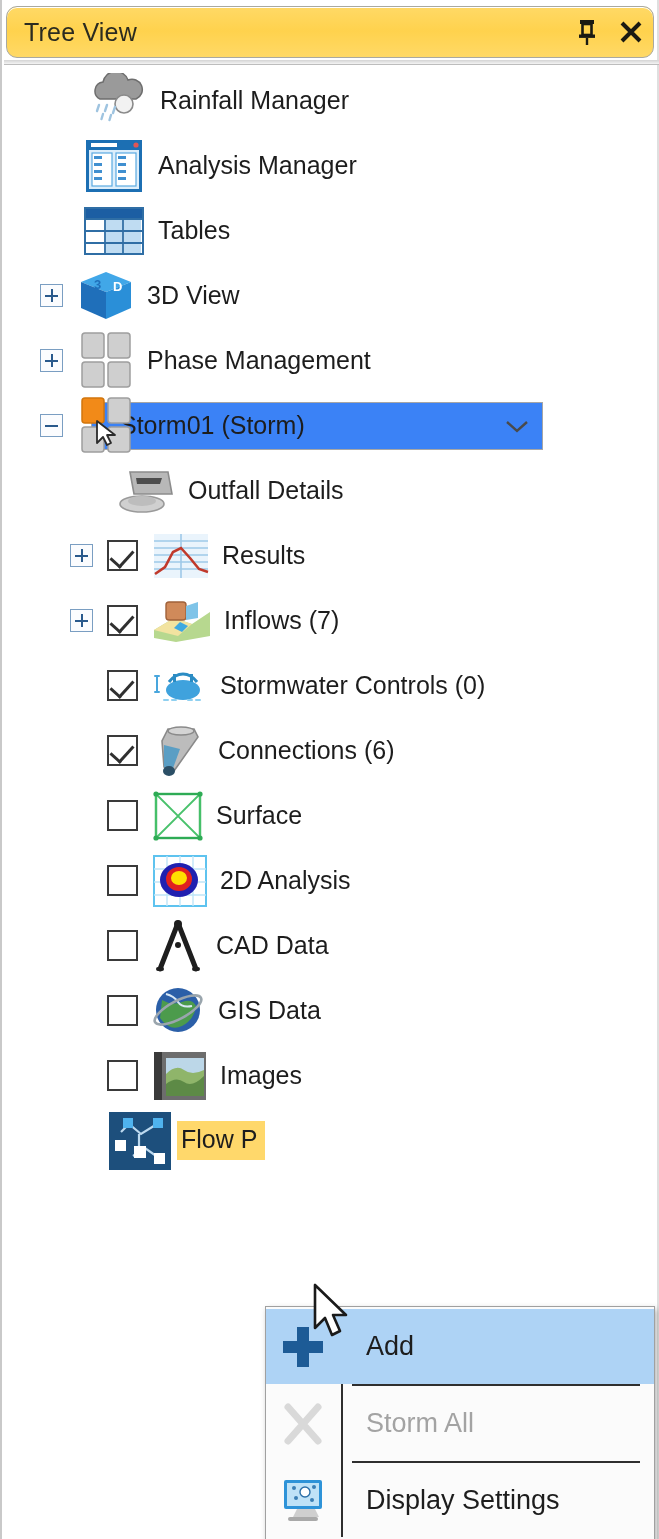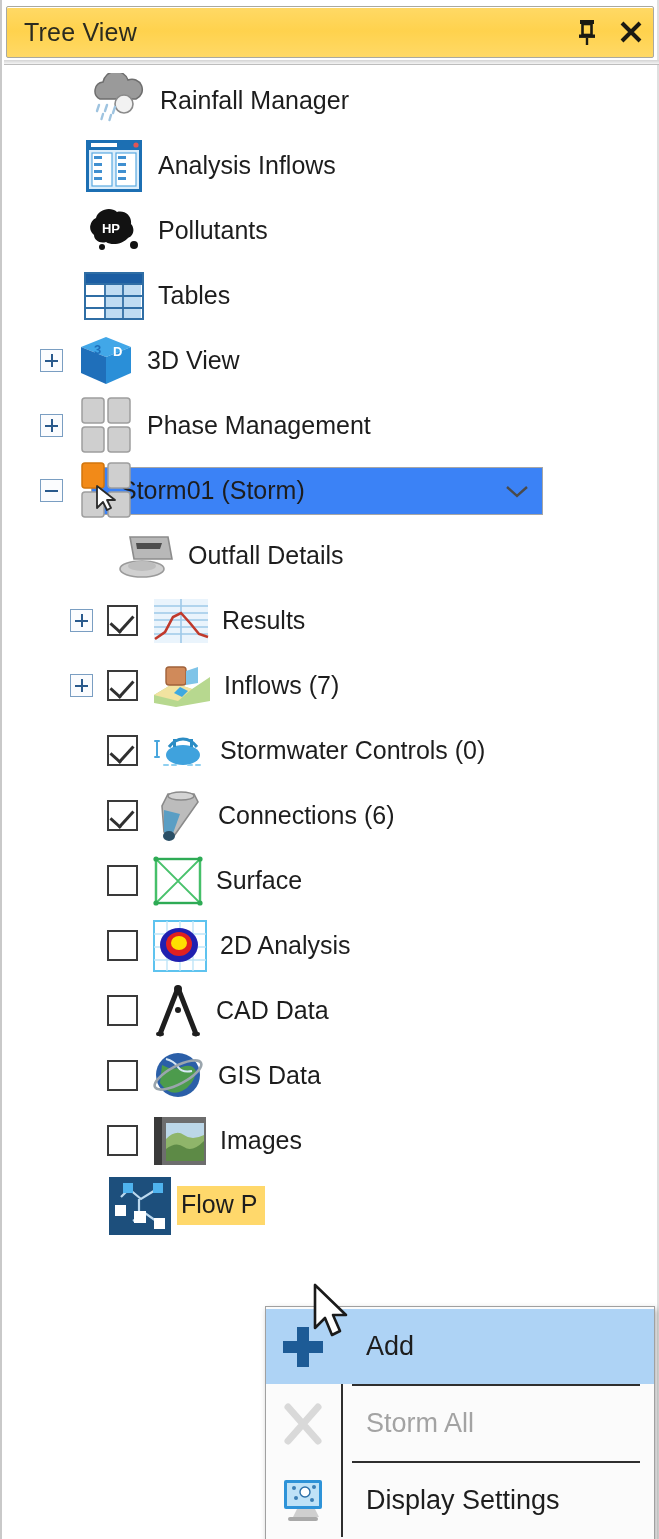--- a/index.html
+++ b/index.html
@@ -21,21 +21,21 @@
     border-right: 2px solid #dfdfdf;
   }
 
   
   #titlebar {
     position: absolute;
     left: 4px; top: 6px;
     width: 648px; height: 52px;
     background: linear-gradient(to bottom, #ffd966 0%, #ffd24d 48%, #ffd966 100%);
     border: 1px solid #a9a9a0;
-    border-radius: 2px;
+    border-radius: 11px;
     display: flex;
     align-items: center;
     box-shadow: 0 1px 0 #ffffff inset;
   }
   #titlebar-text {
     flex: 1;
     padding-left: 17px;
     font-size: 25px;
     color: #2b2b20;
     letter-spacing: .2px;
@@ -250,34 +250,23 @@
             <rect x="12" y="25" width="8" height="3"></rect>
           <rect x="12" y="32" width="8" height="3"></rect>
             <rect x="12" y="39" width="8" height="3"></rect>
           <rect x="36" y="18" width="8" height="3"></rect>
             <rect x="36" y="25" width="8" height="3"></rect>
           <rect x="36" y="32" width="8" height="3"></rect>
             <rect x="36" y="39" width="8" height="3"></rect>
         </g>
       </svg>
       <div class="gap12"></div>
-      <div class="label">Analysis Inflows</div>
-    </div>
-
-    <div class="row">
-      <div style="width:80px"></div>
-      <svg class="ico" width="64" height="52" viewBox="0 0 64 52">
-        <path d="M12 30a10 10 0 0 1 2-17c2-8 14-12 21-6 8-2 15 4 14 12 4 4 3 12-3 14-5 6-16 8-22 4-6 2-12-2-12-7z" fill="#121212"></path>
-        <text x="29" y="28" font-family="Liberation Sans, sans-serif" font-size="13" font-weight="bold" fill="#ffffff" text-anchor="middle">HP</text>
-        <circle cx="52" cy="40" r="4" fill="#121212"></circle>
-        <circle cx="20" cy="42" r="3" fill="#121212"></circle>
-      </svg>
-      <div class="gap12"></div>
-      <div class="label">Pollutants</div>
-    </div>
+      <div class="label">Analysis Manager</div>
+    </div>
+
 
     <div class="row">
       <div style="width:80px"></div>
       <svg class="ico" width="64" height="52" viewBox="0 0 64 52">
         <rect x="3" y="3" width="58" height="46" fill="#ffffff" stroke="#2f6ea5" stroke-width="2"></rect>
         <rect x="4" y="4" width="56" height="10" fill="#1c5ea3"></rect>
         <g fill="#bfdcf2">
           <rect x="24" y="15" width="16" height="10"></rect>
             <rect x="42" y="15" width="17" height="10"></rect>
           <rect x="24" y="27" width="16" height="10"></rect>

